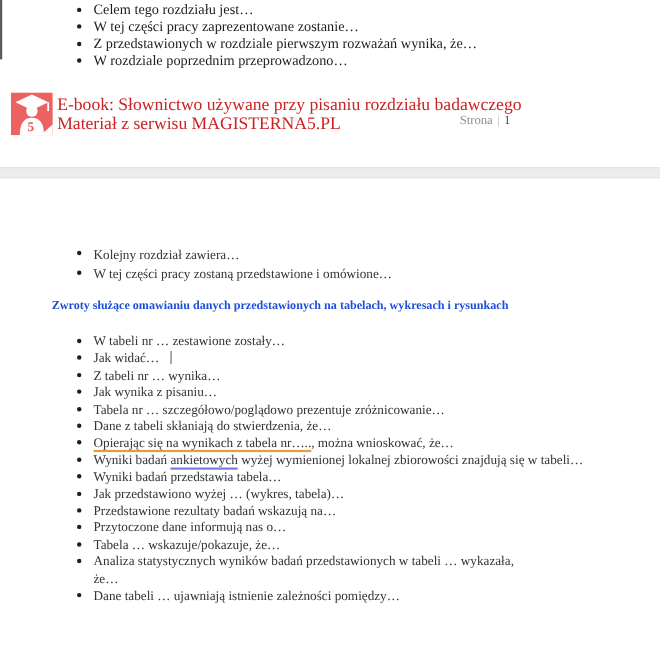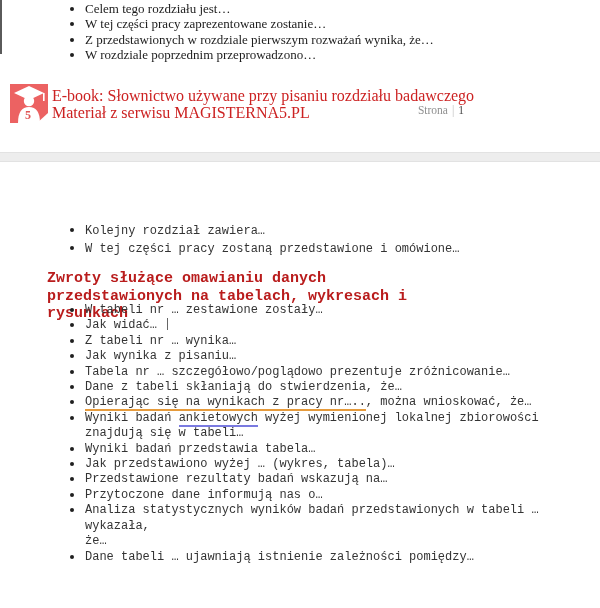--- a/index.html
+++ b/index.html
@@ -19,24 +19,24 @@
   .strona .sep{color:#c0c0c0;padding:0 4px;}
   .strona .num{color:#4a4a4a;}
   
   .logo{position:absolute;left:10px;top:84px;width:38px;height:39px;}
   .hdr-text{position:absolute;left:52px;top:87px;width:460px;font-weight:normal;
     font-size:16px;line-height:17px;color:#cc2222;}
   
   .pagebreak{position:absolute;left:0;top:152px;width:600px;height:8px;
     background:#ededed;border-top:1px solid #e2e2e2;border-bottom:1px solid #e2e2e2;}
   
-  .page2{position:absolute;left:0;top:0;width:548px;height:608px;filter:blur(0.35px);color:#333;font-family:Liberation Mono, monospace;}
+  .page2{position:absolute;left:0;top:0;width:548px;height:608px;filter:blur(0.35px);color:#333;}
   .p2-intro{left:70px;top:222px;width:480px;font-size:12px;line-height:18px;}
   .p2-heading{position:absolute;left:47px;top:270px;width:418px;font-weight:bold;
-    font-size:15px;line-height:17.5px;color:#b91c1c;}
+    font-size:11px;line-height:17.5px;color:#1d4ed8;}
   .p2-list{left:70px;top:303px;width:505px;font-size:12px;line-height:15.4px;}
   .p2-list .dot{margin-top:5px;}
   .u{border-bottom:2px solid #e69b3c;padding-bottom:0px;}
   .cursor{display:inline-block;width:1px;height:12px;background:#666;
     margin-left:10px;vertical-align:-2px;}
 </style>
 </head>
 <body>
 
 <div class="canvas">
@@ -133,21 +133,21 @@
           <span class="itext">Tabela nr … szczegółowo/poglądowo prezentuje zróżnicowanie…</span>
         </li>
 
         <li class="row">
           <span class="dot"></span>
           <span class="itext">Dane z tabeli skłaniają do stwierdzenia, że…</span>
         </li>
 
         <li class="row">
           <span class="dot"></span>
-          <span class="itext"><span class="u" style="border-bottom-color: rgb(230, 155, 60);">Opierając się na wynikach z pracy nr…..</span>, można wnioskować, że…</span>
+          <span class="itext"><span class="u" style="border-bottom-color: rgb(230, 155, 60);">Opierając się na wynikach z tabela nr…..</span>, można wnioskować, że…</span>
         </li>
 
         <li class="row">
           <span class="dot"></span>
           <span class="itext">Wyniki badań <span class="u" style="border-bottom-color: rgb(122, 122, 224);">ankietowych</span> wyżej wymienionej lokalnej zbiorowości znajdują się w tabeli…</span>
         </li>
 
         <li class="row">
           <span class="dot"></span>
           <span class="itext">Wyniki badań przedstawia tabela…</span>
@@ -162,20 +162,24 @@
         <li class="row">
           <span class="dot"></span>
           <span class="itext">Przedstawione rezultaty badań wskazują na…</span>
         </li>
 
         <li class="row">
           <span class="dot"></span>
           <span class="itext">Przytoczone dane informują nas o…</span>
         </li>
 
+        <li class="row">
+          <span class="dot"></span>
+          <span class="itext">Tabela … wskazuje/pokazuje, że…</span>
+        </li>
 
         <li class="row">
           <span class="dot"></span>
           <span class="itext">Analiza statystycznych wyników badań przedstawionych w tabeli … wykazała,<br>że…</span>
         </li>
 
 
 
         <li class="row">
           <span class="dot"></span>

